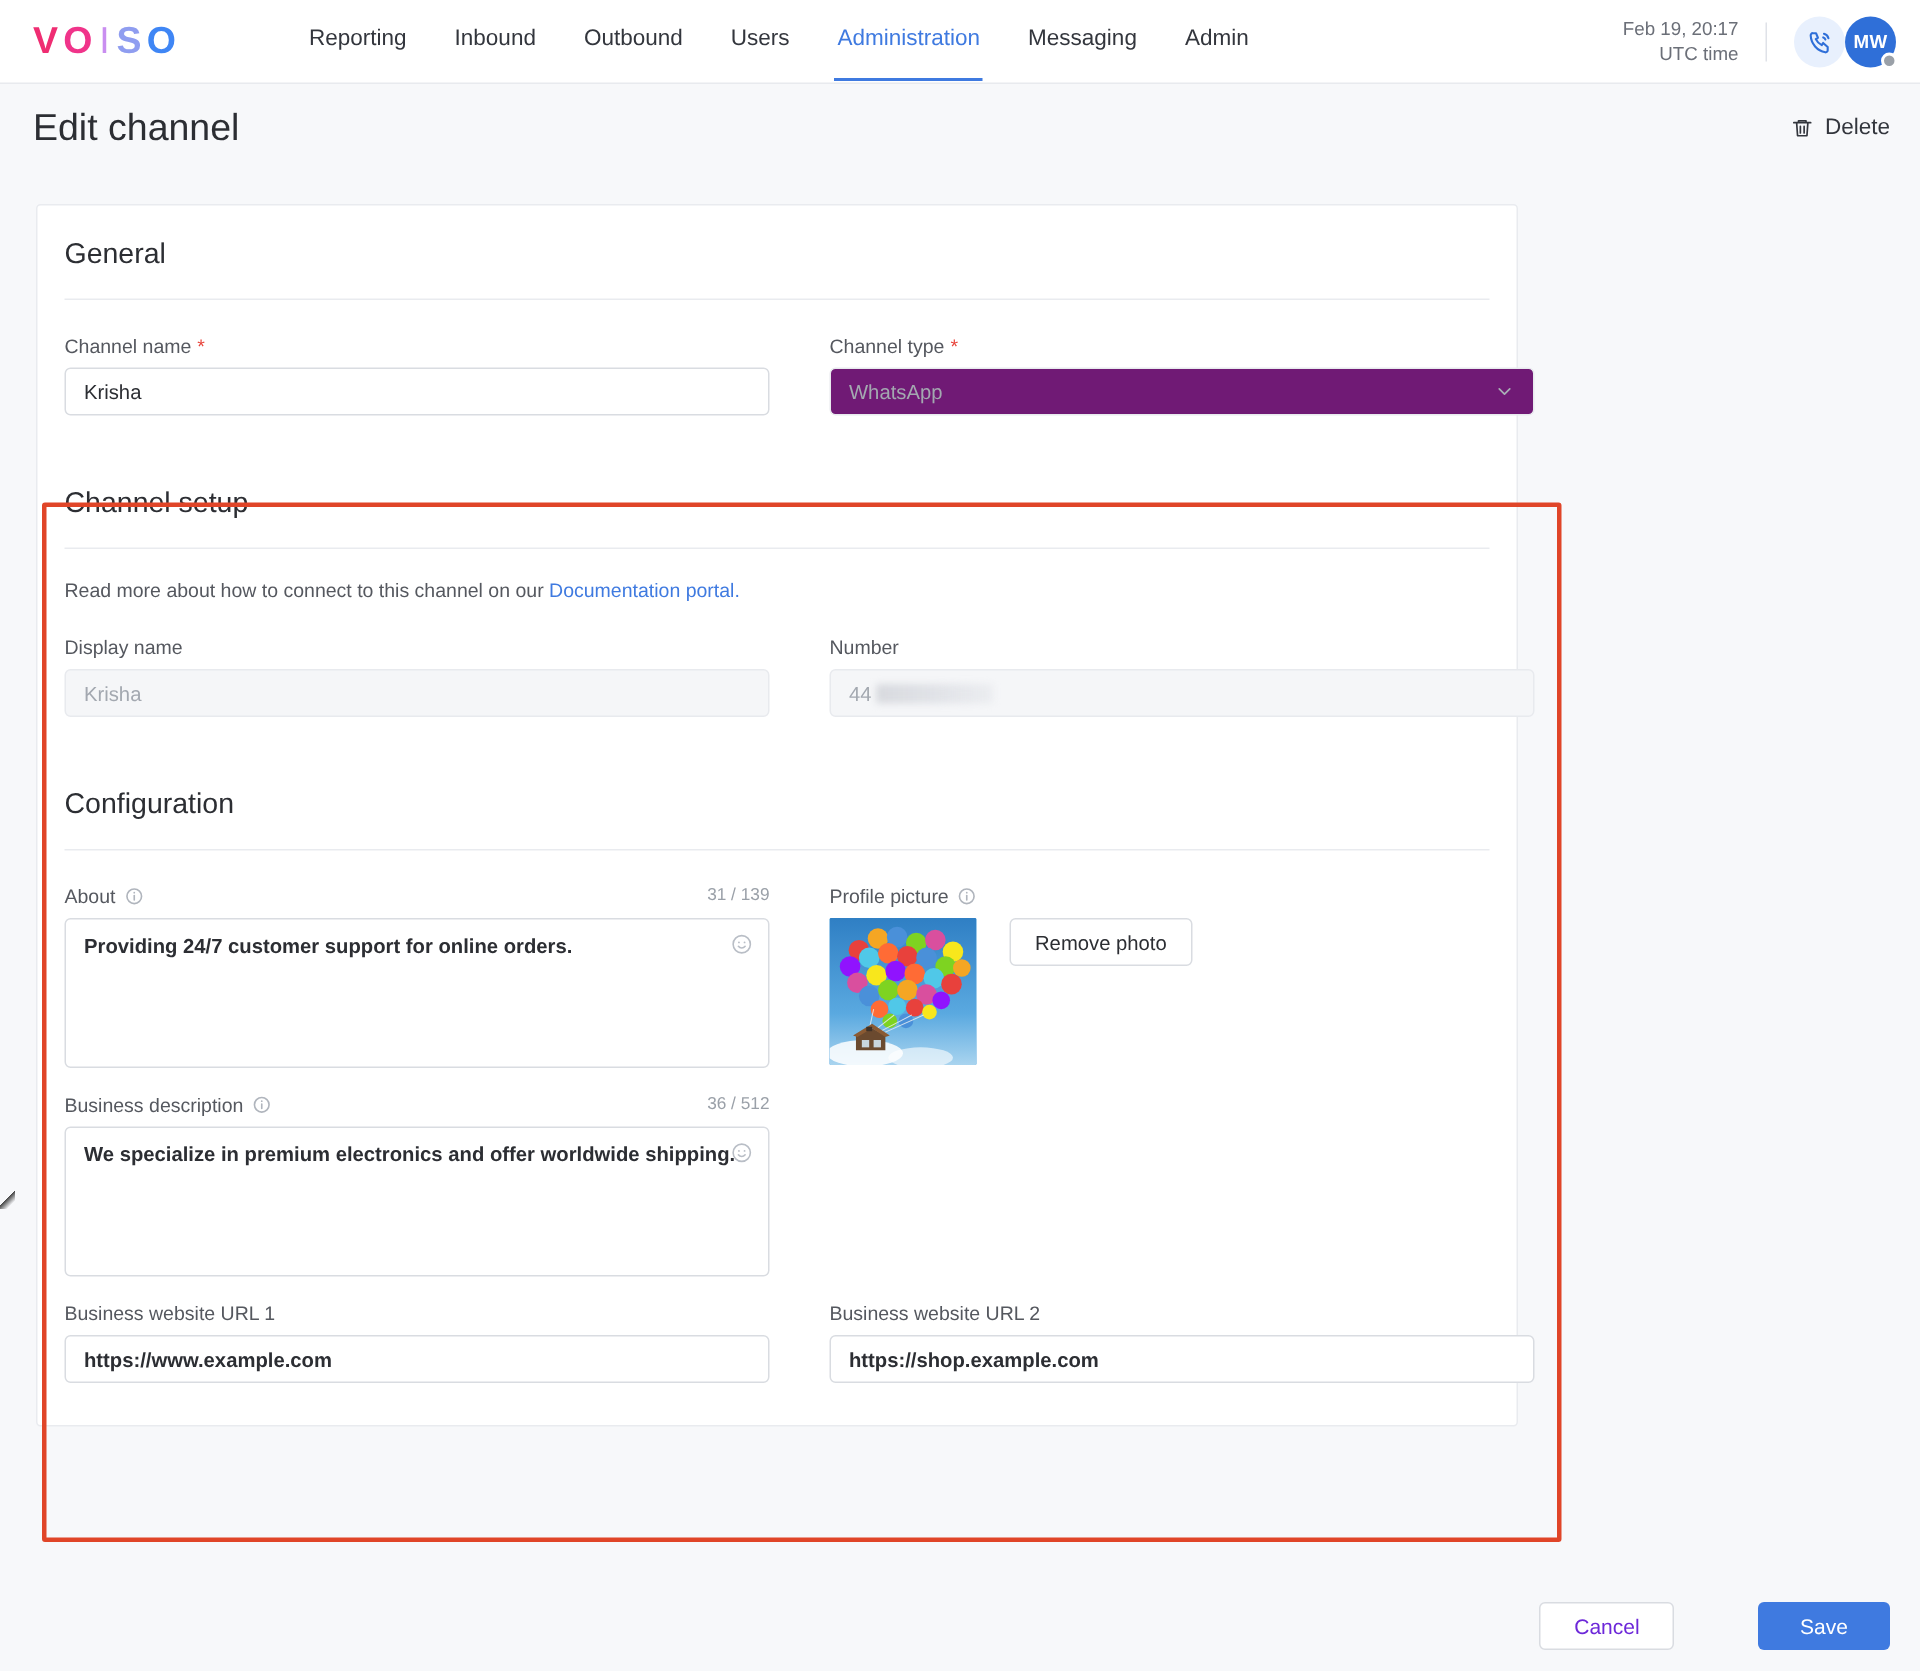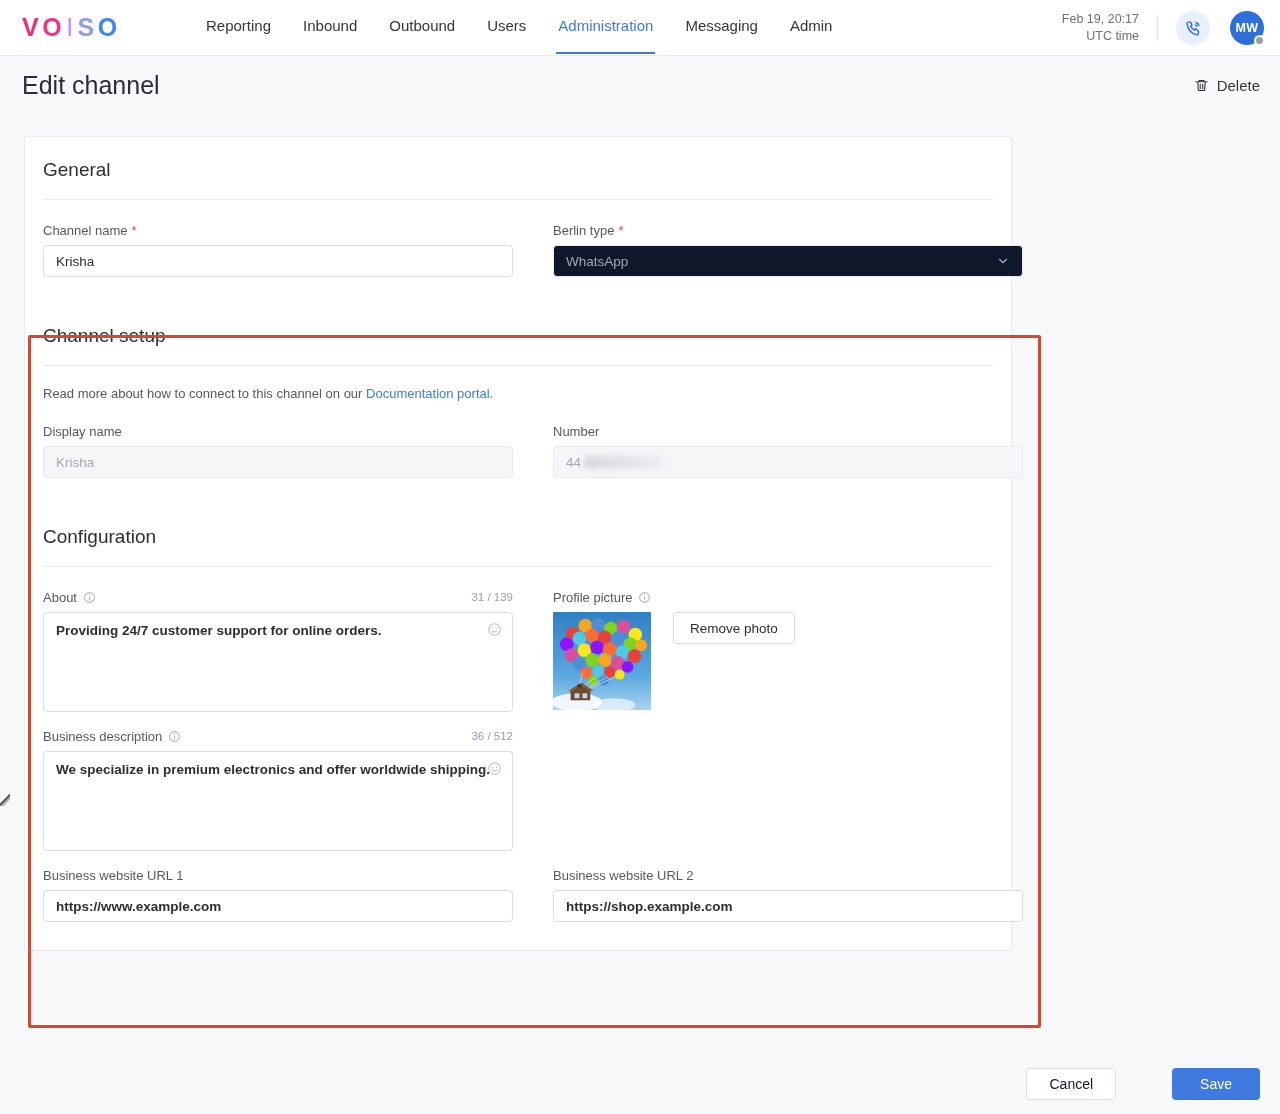--- a/index.html
+++ b/index.html
@@ -46,21 +46,21 @@
     position: absolute; right: 16px; top: 0; height: 56px;
     display: flex; align-items: center; gap: 0;
   }
   .clock { font-size: 12.5px; color: #6b6f78; text-align: right; line-height: 1.35; }
   .nav-sep { width: 1px; height: 26px; background: #dfe2e8; margin: 0 18px; }
   .phone-btn {
     width: 34px; height: 34px; border-radius: 50%;
     background: #e8f0fd; display: flex; align-items: center; justify-content: center;
     cursor: pointer;
   }
-  .avatar-wrap { position: relative; margin-left: 20px; }
+  .avatar-wrap { position: relative; }
   .avatar {
     width: 34px; height: 34px; border-radius: 50%;
     background: #2f6fd8; color: #fff;
     font-size: 12.5px; font-weight: 700; letter-spacing: .3px;
     display: flex; align-items: center; justify-content: center;
   }
   .avatar-dot {
     position: absolute; right: -1px; bottom: -1px;
     width: 11px; height: 11px; border-radius: 50%;
     background: #9aa0a8; border: 2px solid #fff;
@@ -109,21 +109,21 @@
   .input.plain { font-weight: 400; }
   .input.disabled {
     background: #f5f6f8; border-color: #e8eaee; color: #a3a8b0; font-weight: 400;
   }
   .select {
     height: 32px; border: 1px solid #d9dce1; border-radius: 4px;
     background: #fff; font-size: 13.5px; color: #2c2e33;
     padding: 0 12px; display: flex; align-items: center;
     width: 100%; cursor: pointer; font-weight: 700;
   }
-  .select.disabled { background: #0f172a; border-color: #e8eaee; color: #a3a8b0; font-weight: 400; }
+  .select.disabled { background: #701a75; border-color: #e8eaee; color: #a3a8b0; font-weight: 400; }
   .chev { margin-left: auto; color: #a9aeb6; display: flex; }
 
   .redact {
     display: inline-block; width: 78px; height: 13px;
     margin-left: 3px; border-radius: 2px;
     background: linear-gradient(90deg, rgba(214,216,221,.95), rgba(222,224,229,.9), rgba(228,230,234,.55));
     filter: blur(2.4px);
   }
 
   .textarea {
@@ -165,21 +165,21 @@
   }
 
   
   .footer {
     position: absolute; left: 0; right: 0; bottom: 0; height: 60px;
     background: #f7f8fa; display: flex; align-items: center;
     justify-content: flex-end; padding-right: 20px; gap: 16px;
   }
   .btn-cancel {
     height: 32px; padding: 0 22px; border: 1px solid #d9dce1; border-radius: 4px;
-    background: #fff; font-size: 14px; color: #0f172a;
+    background: #fff; font-size: 14px; color: #6d28d9;
     display: inline-flex; align-items: center; cursor: pointer;
   }
   .btn-save {
     height: 32px; padding: 0 28px; border: none; border-radius: 4px;
     background: #3f7ae0; font-size: 14px; color: #fff;
     display: inline-flex; align-items: center; cursor: pointer; margin-left: 40px;
   }
 
   .cursor-artifact {
     position: absolute; left: 0; top: 792px; width: 10px; height: 14px;
@@ -250,21 +250,21 @@
       <div>
         <div class="label-row">
           <span class="flabel">Channel name</span>
           <span class="req">*</span>
         </div>
         <div class="input plain">Krisha</div>
       </div>
       <div></div>
       <div>
         <div class="label-row">
-          <span class="flabel">Berlin type</span>
+          <span class="flabel">Channel type</span>
           <span class="req">*</span>
         </div>
         <div class="select disabled">
           <span>WhatsApp</span>
           <span class="chev">
             <svg width="14" height="14" viewBox="0 0 24 24" fill="none" stroke="currentColor" stroke-width="2" stroke-linecap="round" stroke-linejoin="round">
                 <path d="M6 9l6 6 6-6"></path>
               </svg>
           </span>
         </div>

